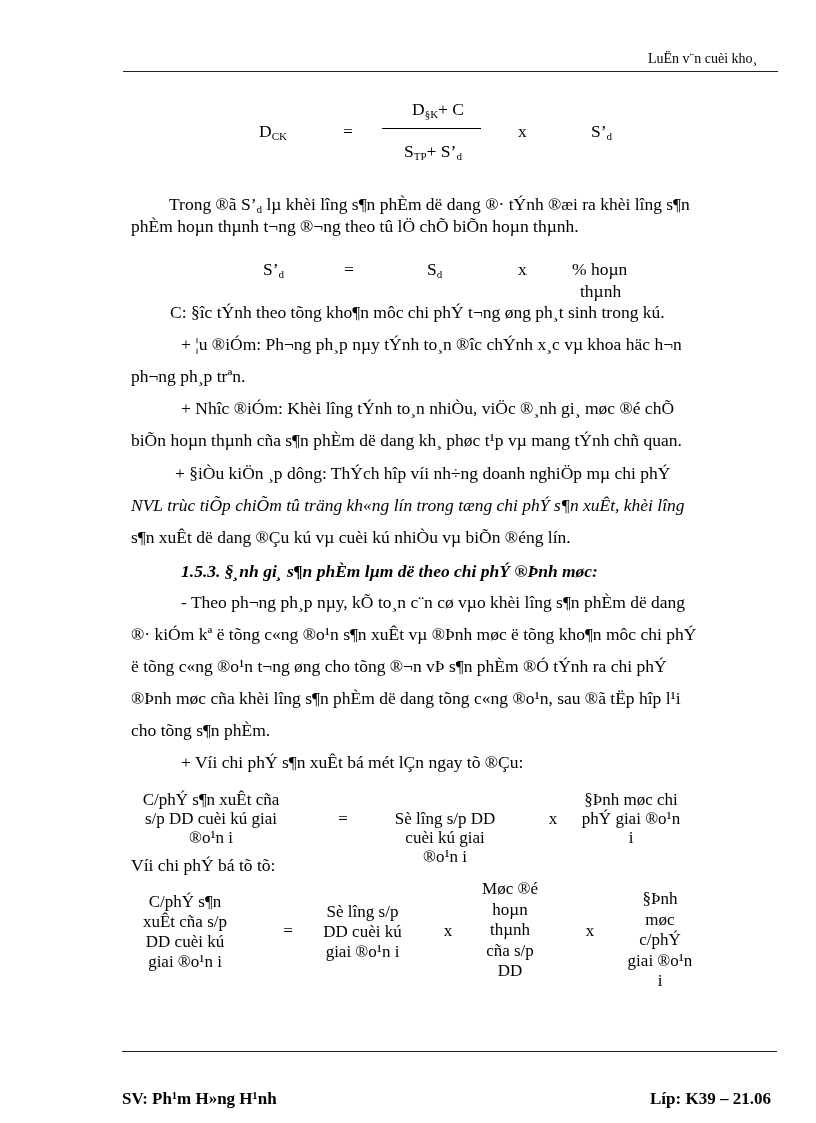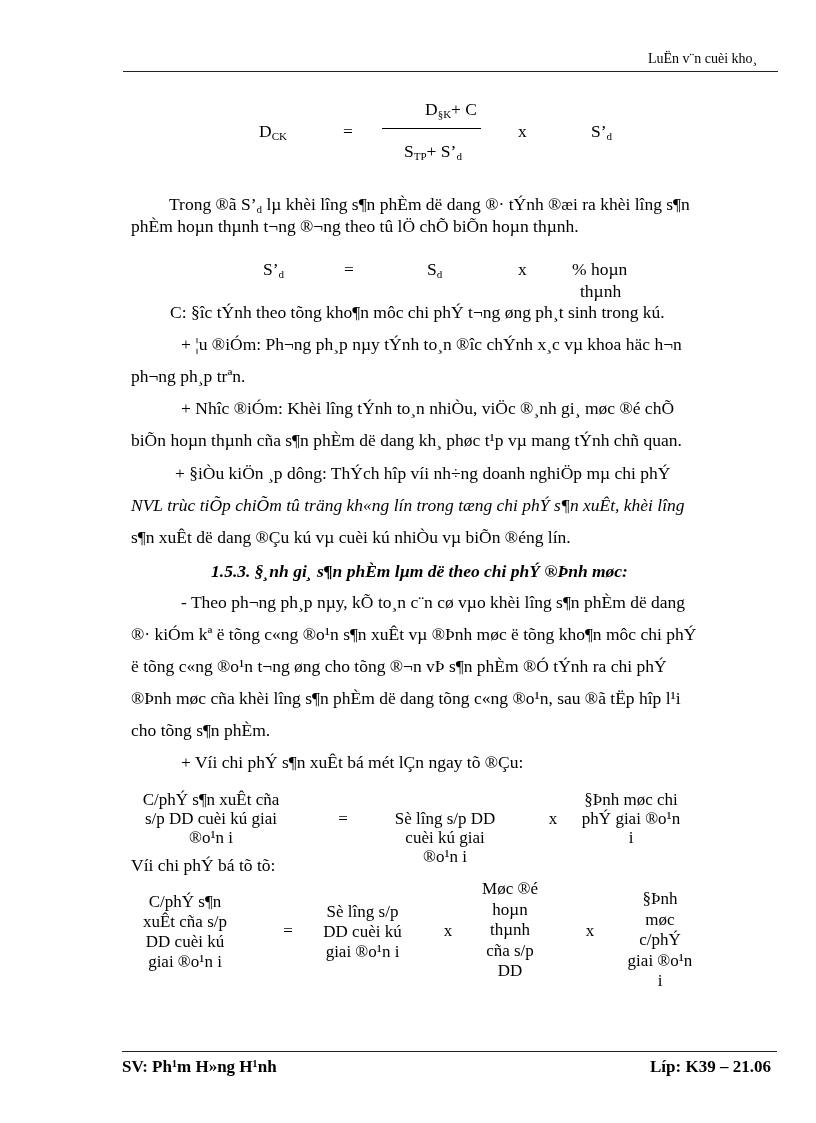--- a/index.html
+++ b/index.html
@@ -7,32 +7,32 @@
            font-family: "Liberation Serif", "DejaVu Serif", serif; color: #000; }
     .abs { position: absolute; white-space: nowrap; }
     .header-text { font-size: 14px; }
     .rule { position: absolute; height: 0; border-top: 1px solid #222; }
     .p { font-size: 17.5px; line-height: 20px; }
     .formula { font-size: 17.5px; }
     sub { font-size: 11px; vertical-align: -3px; }
     .fraction-line { position: absolute; border-top: 1px solid #000; }
     .cell { position: absolute; text-align: center; font-size: 17px; line-height: 19px; white-space: nowrap; }
     .heading { font-size: 17.5px; font-weight: bold; font-style: italic; }
-    .footer { font-size: 17px; font-weight: bold; }
+    .footer { font-size: 17px; font-weight: bold; margin-top: 32px; }
   </style>
 </head>
 <body>
 
 <div class="abs header-text" style="left:648px; top:51px;">LuËn v¨n cuèi kho¸</div>
 <div class="rule" style="left:123px; width:655px; top:71px;"></div>
 
 <div>
   <div class="abs formula" style="left:259px; top:121px;"><span>D</span><sub>CK</sub></div>
   <div class="abs formula" style="left:343px; top:121px;">=</div>
-  <div class="abs formula" style="left:425px; top:99px;"><span>D</span><sub>§K</sub><span>+ C</span></div>
+  <div class="abs formula" style="left:412px; top:99px;"><span>D</span><sub>§K</sub><span>+ C</span></div>
   <div class="fraction-line" style="left:382px; width:99px; top:128px;"></div>
   <div class="abs formula" style="left:404px; top:141px;"><span>S</span><sub>TP</sub><span>+ S’</span><sub>d</sub></div>
   <div class="abs formula" style="left:518px; top:121px;">x</div>
   <div class="abs formula" style="left:591px; top:121px;"><span>S’</span><sub>d</sub></div>
 </div>
 
 <div class="abs p" style="left:169px; top:194px;"><span>Trong ®ã S’</span><sub>d</sub><span> lµ khèi l­îng  s¶n phÈm dë dang ®· tÝnh ®æi ra khèi l­îng  s¶n</span></div>
 <div class="abs p" style="left:131px; top:216px;">phÈm hoµn thµnh t­¬ng  ®­¬ng  theo tû lÖ chÕ biÕn hoµn thµnh.</div>
 
 <div>
@@ -49,21 +49,21 @@
 <div class="abs p" style="left:181px; top:334px;">+ ¦u ®iÓm: Ph­¬ng  ph¸p nµy tÝnh to¸n ®­îc  chÝnh x¸c vµ khoa häc h¬n</div>
 <div class="abs p" style="left:131px; top:366px;">ph­¬ng  ph¸p trªn.</div>
 
 <div class="abs p" style="left:181px; top:398px;">+ Nh­îc  ®iÓm: Khèi l­îng  tÝnh to¸n nhiÒu, viÖc ®¸nh gi¸ møc ®é chÕ</div>
 <div class="abs p" style="left:131px; top:430px;">biÕn hoµn thµnh cña s¶n phÈm dë dang kh¸ phøc t¹p vµ mang tÝnh chñ quan.</div>
 
 <div class="abs p" style="left:175px; top:463px;">+ §iÒu kiÖn  ¸p dông: ThÝch hîp víi nh÷ng  doanh nghiÖp mµ chi phÝ</div>
 <div class="abs p" style="left:131px; top:495px;font-style:italic;">NVL trùc tiÕp chiÕm tû träng kh«ng lín trong tæng chi phÝ s¶n xuÊt, khèi l­îng</div>
 <div class="abs p" style="left:131px; top:527px;">s¶n xuÊt dë dang ®Çu kú vµ cuèi kú nhiÒu vµ biÕn ®éng lín.</div>
 
-<div class="abs heading" style="left:181px; top:561px;margin-left:30px;">1.5.3. §¸nh gi¸ s¶n phÈm lµm dë theo chi phÝ ®Þnh møc:</div>
+<div class="abs heading" style="left:181px; top:561px;">1.5.3. §¸nh gi¸ s¶n phÈm lµm dë theo chi phÝ ®Þnh møc:</div>
 
 <div class="abs p" style="left:181px; top:592px;">- Theo ph­¬ng  ph¸p nµy, kÕ to¸n c¨n cø vµo khèi l­îng  s¶n phÈm dë dang</div>
 <div class="abs p" style="left:131px; top:624px;">®· kiÓm kª ë tõng c«ng ®o¹n s¶n xuÊt vµ ®Þnh møc ë tõng kho¶n môc chi phÝ</div>
 <div class="abs p" style="left:131px; top:656px;">ë tõng c«ng ®o¹n t­¬ng  øng cho tõng ®¬n vÞ s¶n phÈm ®Ó tÝnh ra chi phÝ</div>
 <div class="abs p" style="left:131px; top:688px;">®Þnh møc cña khèi l­îng  s¶n phÈm dë dang tõng c«ng ®o¹n, sau ®ã tËp hîp l¹i</div>
 <div class="abs p" style="left:131px; top:720px;">cho tõng s¶n phÈm.</div>
 
 <div class="abs p" style="left:181px; top:752px;text-align:center;">+ Víi chi phÝ s¶n xuÊt bá mét lÇn ngay tõ ®Çu:</div>
 
 <div>

